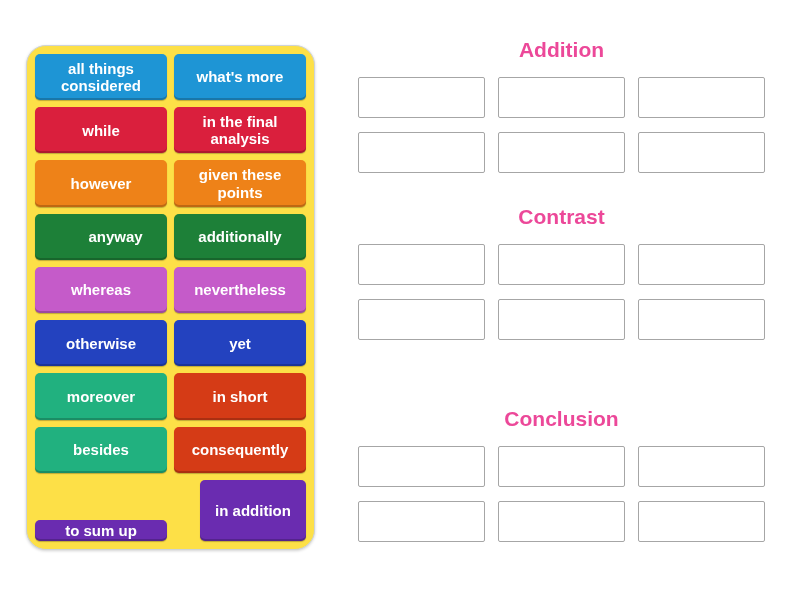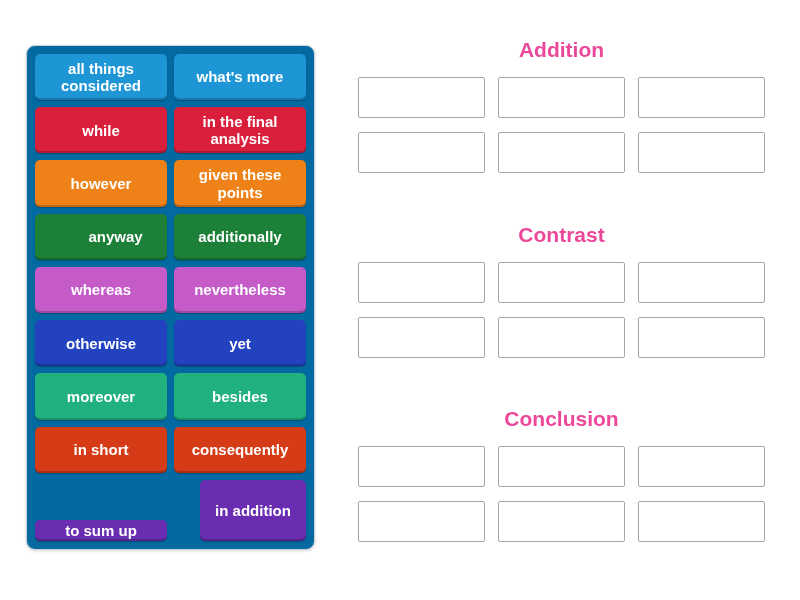--- a/index.html
+++ b/index.html
@@ -16,23 +16,23 @@
   }
 
   
   .panel {
     position: absolute;
     left: 26px;
     top: 45px;
     width: 289px;
     height: 505px;
     box-sizing: border-box;
-    background: #0369a1;
+    background: #fde047;
     border: 1px solid #cdd3d8;
-    border-radius: 9px;
+    border-radius: 20px;
     box-shadow: 0 1px 3px rgba(0,0,0,0.18);
     padding: 8px;
     display: grid;
     grid-template-columns: 1fr 1fr;
     grid-auto-rows: 1fr;
     gap: 7px;
   }
   .tile {
     border-radius: 5px;
     color: #ffffff;
@@ -70,42 +70,42 @@
     gap: 14px 13px;
   }
   .slot {
     height: 41px;
     box-sizing: border-box;
     background: #ffffff;
     border: 1px solid #a6a6a6;
     border-radius: 2px;
   }
   #group-0 { top: 36px; }
-  #group-1 { top: 221px; }
+  #group-1 { top: 203px; }
   #group-2 { top: 384px; margin-top: 21px; }
 </style>
 </head>
 <body>
 
 <div class="panel" id="word-bank">
     <div class="tile" style="background: rgb(30, 149, 213);">all things considered</div>
     <div class="tile" style="background: rgb(30, 149, 213);">what's more</div>
     <div class="tile" style="background: rgb(218, 31, 61);">while</div>
     <div class="tile" style="background: rgb(218, 31, 61);">in the final analysis</div>
     <div class="tile" style="background: rgb(238, 130, 24);">however</div>
     <div class="tile" style="background: rgb(238, 130, 24);">given these points</div>
     <div class="tile" style="background: rgb(29, 128, 56); padding-left: 32px;">anyway</div>
     <div class="tile" style="background: rgb(29, 128, 56);">additionally</div>
     <div class="tile" style="background: rgb(197, 91, 201);">whereas</div>
     <div class="tile" style="background: rgb(197, 91, 201);">nevertheless</div>
     <div class="tile" style="background: rgb(35, 66, 191);">otherwise</div>
     <div class="tile" style="background: rgb(35, 66, 191);">yet</div>
     <div class="tile" style="background: rgb(33, 177, 127);">moreover</div>
+    <div class="tile" style="background: rgb(213, 59, 22);">in short</div>
     <div class="tile" style="background: rgb(33, 177, 127);">besides</div>
-    <div class="tile" style="background: rgb(213, 59, 22);">in short</div>
     <div class="tile" style="background: rgb(213, 59, 22);">consequently</div>
     <div class="tile" style="background: rgb(106, 44, 176); margin-top: 40px;">to sum up</div>
     <div class="tile" style="background: rgb(106, 44, 176); margin-left: 26px;">in addition</div>
   </div>
 
 <section class="group" id="group-0">
   <h2 class="group-title">Addition</h2>
   <div class="slots">
       <div class="slot"></div>
       <div class="slot"></div>

